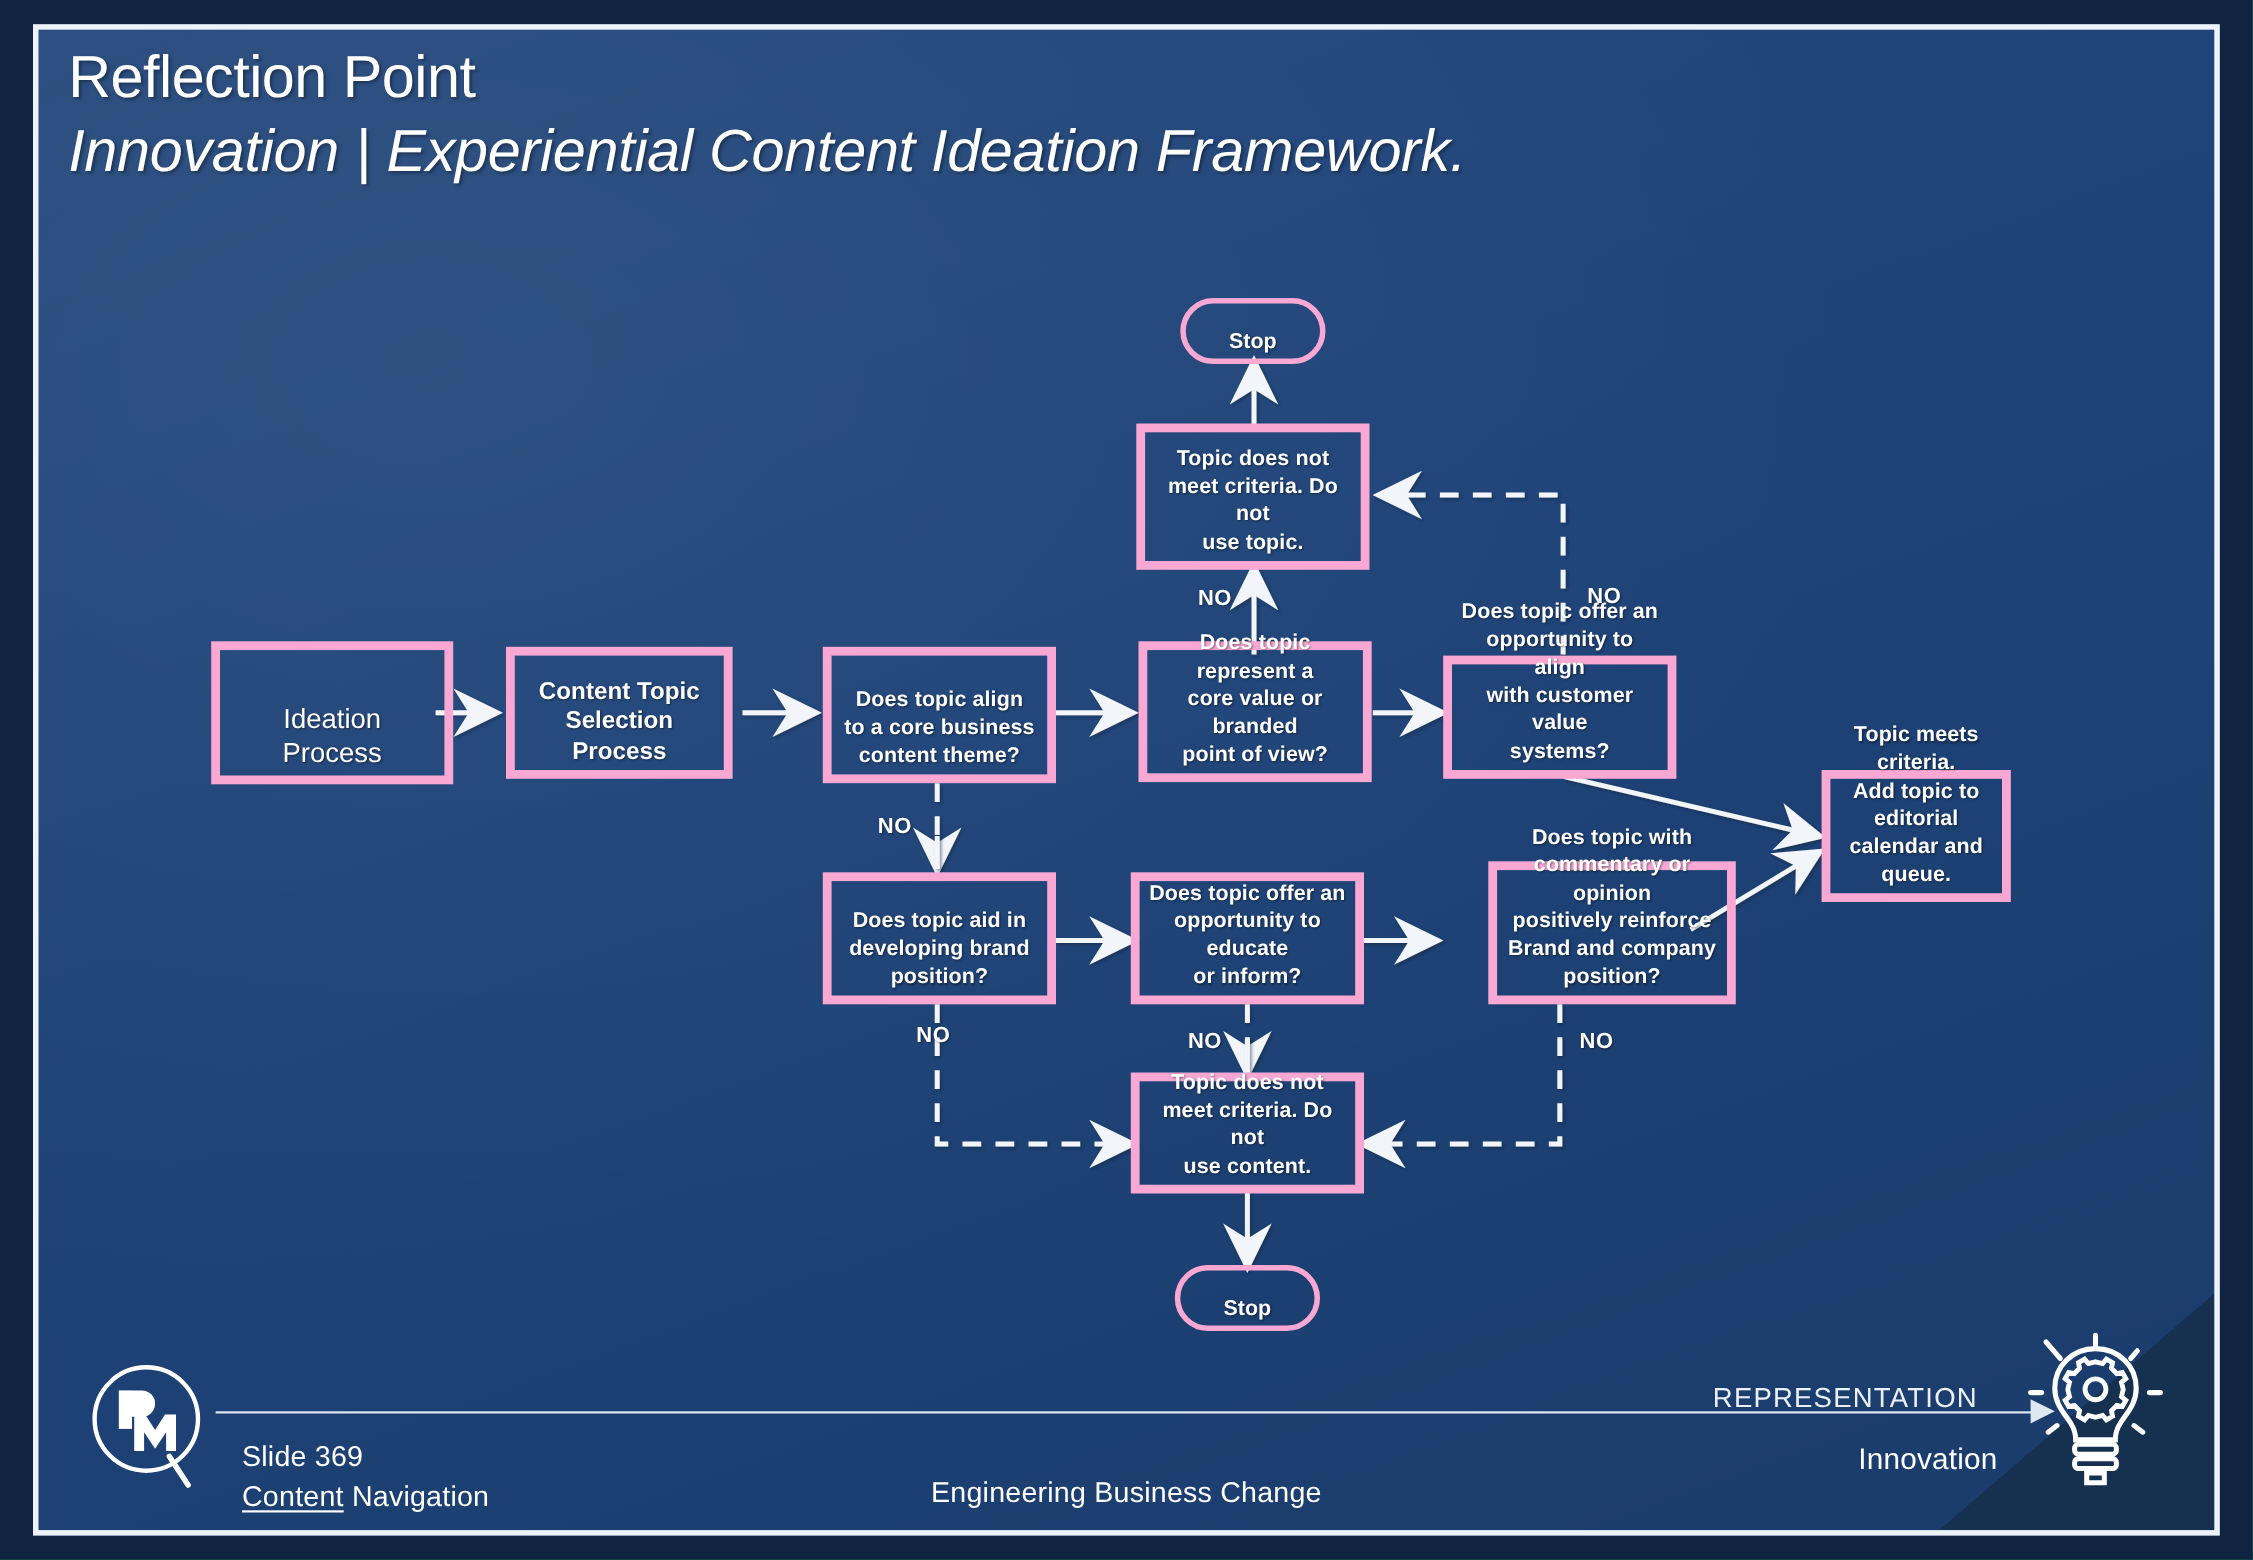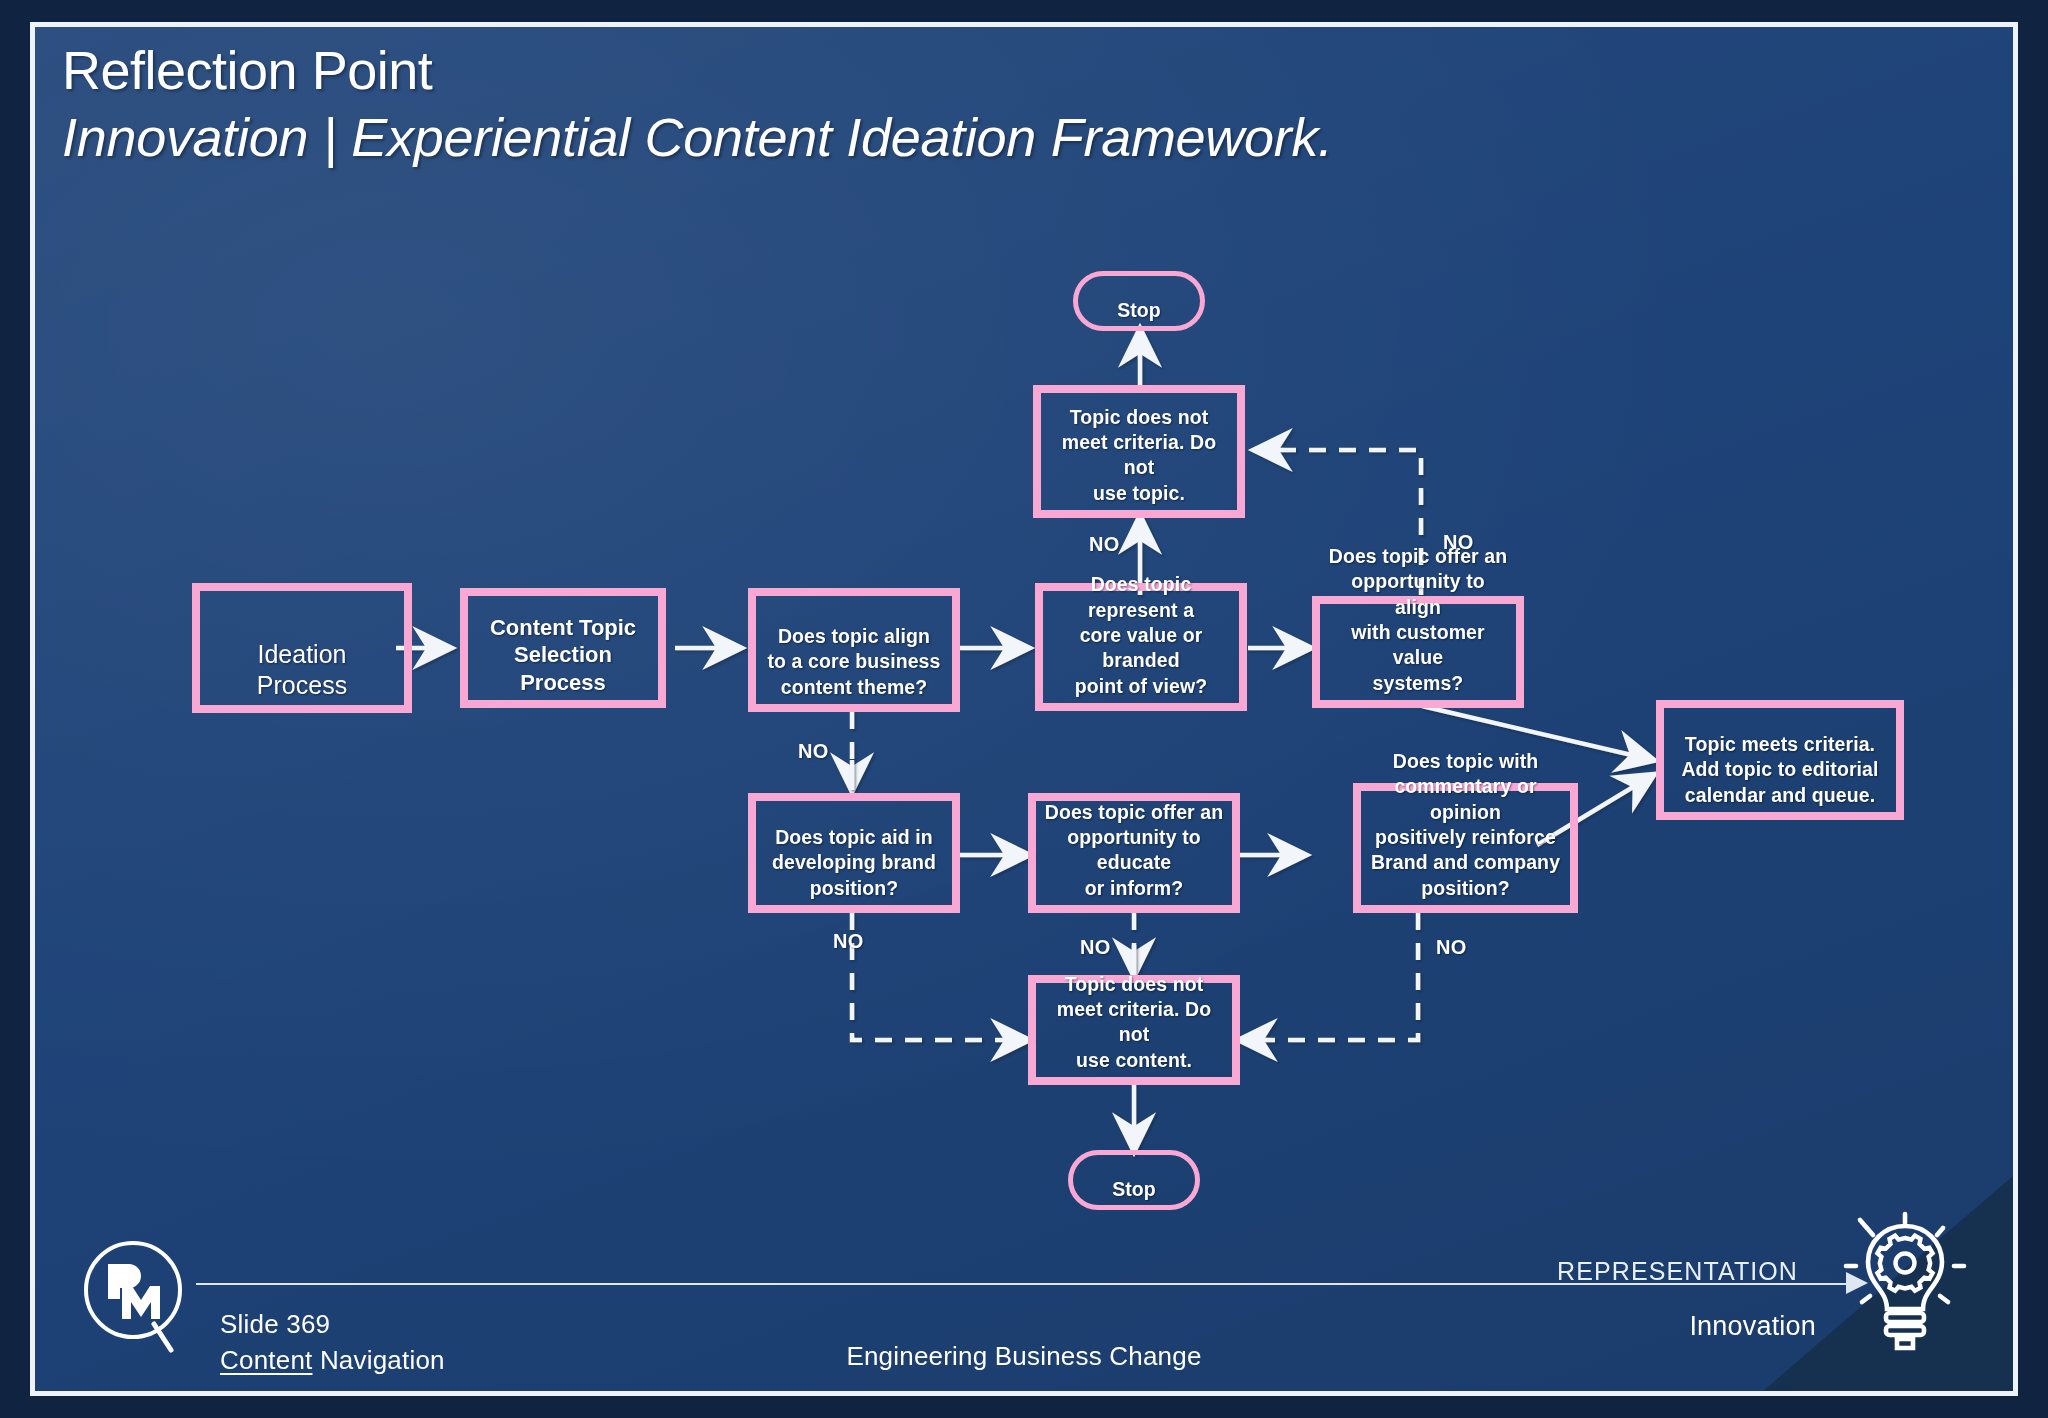--- a/index.html
+++ b/index.html
@@ -307,21 +307,21 @@
     </div>
 
     <div class="node reject" style="left:1033px;top:385px;width:212px;height:133px;">
       <span>Topic does not<br>meet criteria. Do not<br>use topic.</span>
     </div>
 
     <div class="node reject" style="left:1028px;top:975px;width:212px;height:110px;">
       <span>Topic does not<br>meet criteria. Do not<br>use content.</span>
     </div>
 
-    <div class="node accept" style="left:1656px;top:700px;width:248px;height:120px;">
+    <div class="node accept" style="left:1656px;top:700px;width:172px;height:120px;">
       <span>Topic meets criteria.<br>Add topic to editorial<br>calendar and queue.</span>
     </div>
 
     <div class="node terminator" style="left:1073px;top:271px;width:132px;height:60px;">
       <span>Stop</span>
     </div>
 
     <div class="node terminator" style="left:1068px;top:1150px;width:132px;height:60px;">
       <span>Stop</span>
     </div>

